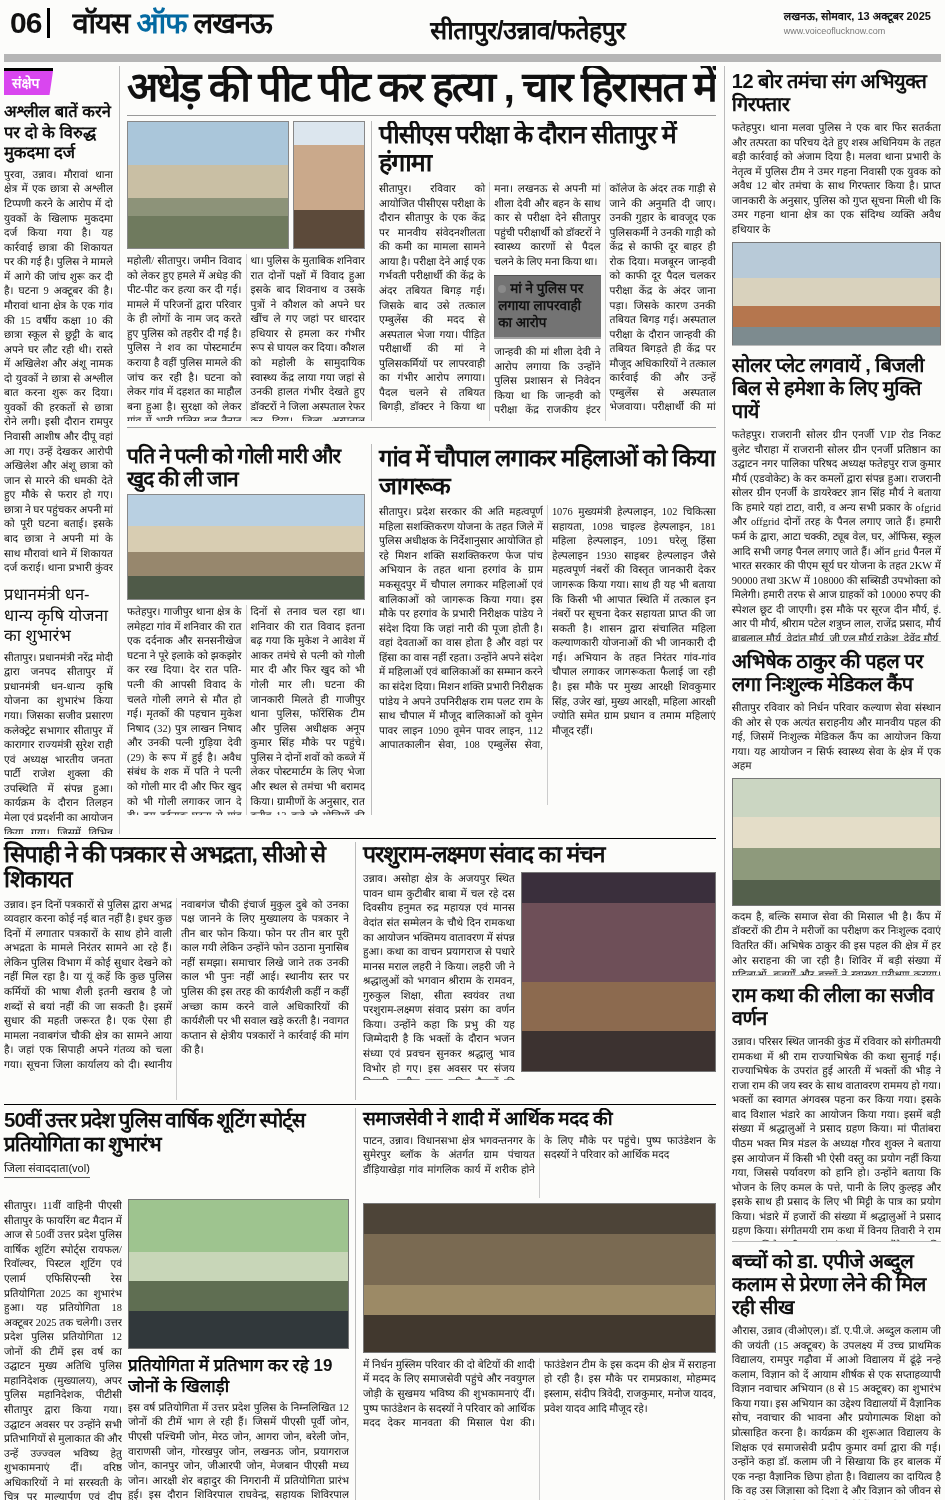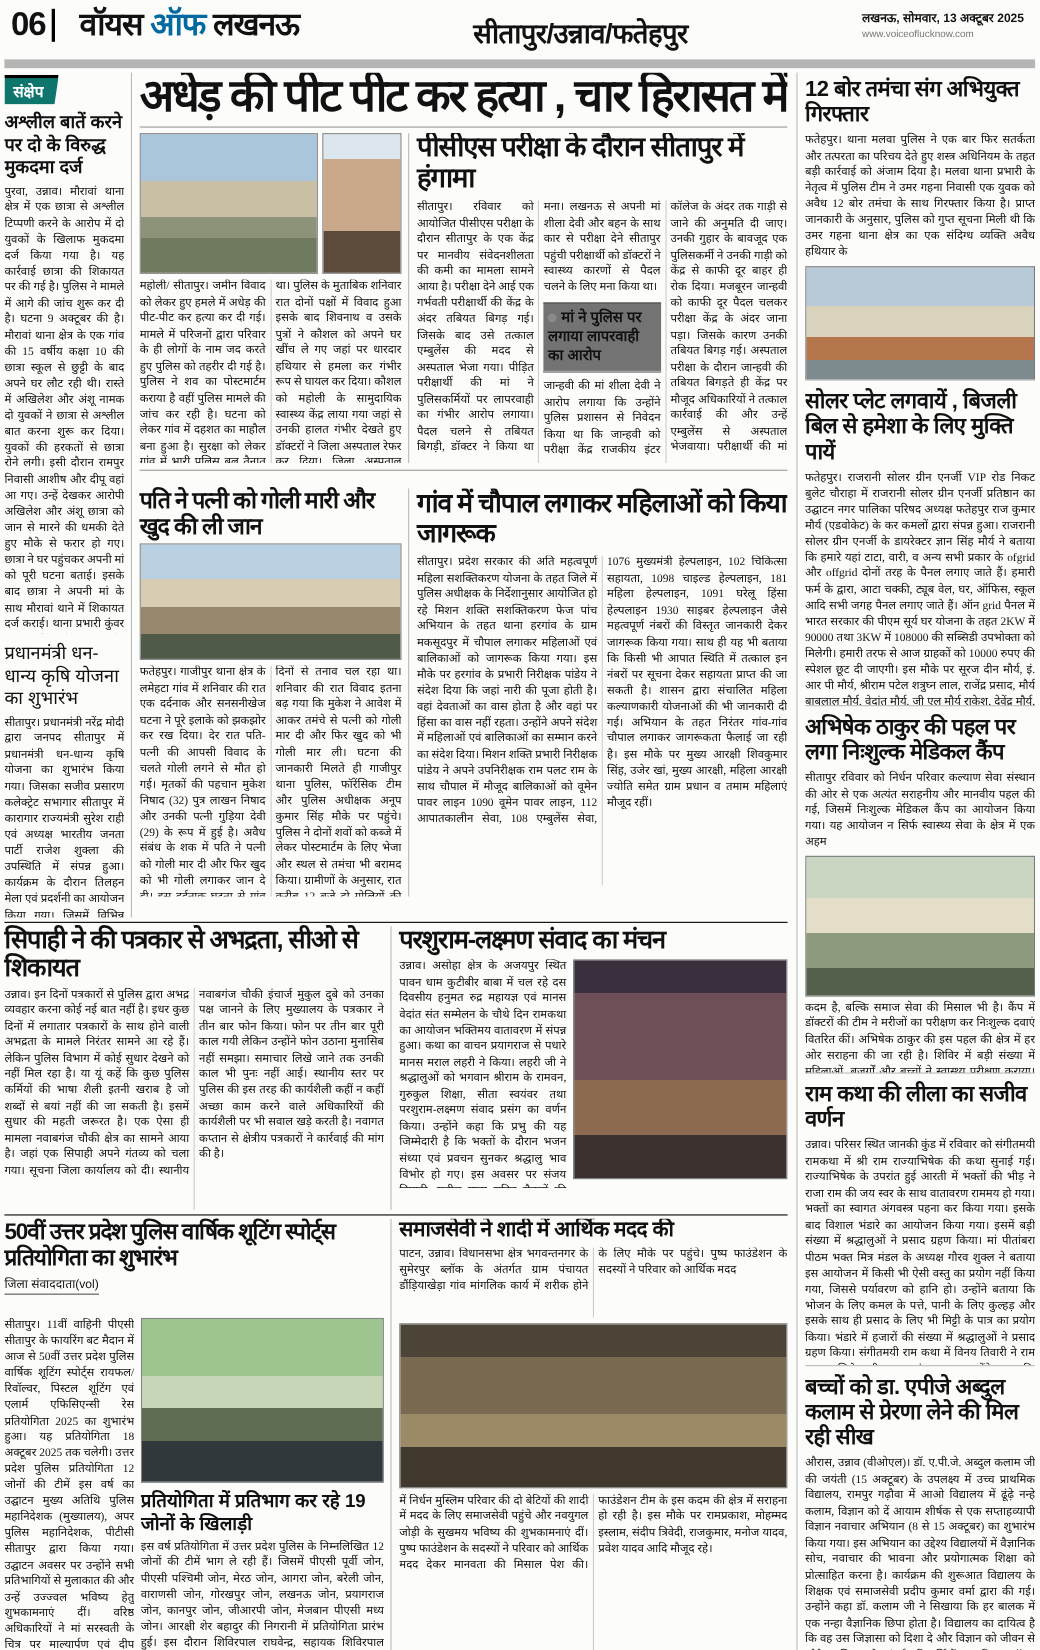--- a/index.html
+++ b/index.html
@@ -21,21 +21,21 @@
   .site{font-size:9px;color:#777;margin-top:3px}
   .grayrule{height:8px;background:#b5b5b5;margin:2px 4px 4px 4px}
   
   .page{display:flex;gap:8px;padding:0 4px}
   .left-main{width:712px;display:flex;flex-direction:column}
   .rail{width:221px;border-left:1px solid #bbb;padding-left:7px;display:flex;flex-direction:column}
   .band1{display:flex;height:768px}
   .rail-left{width:116px;border-right:1px solid #bbb;padding-right:6px;overflow:hidden}
   .center{flex:1;padding-left:7px;overflow:hidden}
   
-  .sankshep{background:#0f766e;color:#fff;font-weight:bold;font-size:14px;display:inline-block;padding:2px 14px 3px 8px;clip-path:polygon(0 0,100% 0,92% 100%,0 100%);border-top:3px solid #000;margin:2px 0 4px 0}
+  .sankshep{background:#d946ef;color:#fff;font-weight:bold;font-size:14px;display:inline-block;padding:2px 14px 3px 8px;clip-path:polygon(0 0,100% 0,92% 100%,0 100%);border-top:3px solid #000;margin:2px 0 4px 0}
   .brief-h{font-weight:bold;font-size:16.5px;line-height:1.25;margin:2px 0 5px 0}
   .pm-h{font-weight:normal;font-size:16.5px;line-height:1.25;margin:8px 0 5px 0}
   .body-txt{font-size:10.4px;line-height:1.4;text-align:justify;text-justify:inter-word}
   .body-txt::first-letter{padding-left:0}
   
   .lead-h{font-weight:bold;font-size:41px;letter-spacing:-2px;line-height:1.05;border-bottom:1px solid #999;padding-bottom:6px;margin-bottom:5px;white-space:nowrap;overflow:hidden}
   .rowA{display:flex;height:300px;margin-top:2px}
   .rowA-left{width:245px;padding-right:6px;border-right:1px solid #bbb;display:flex;flex-direction:column}
   .rowA-right{flex:1;padding-left:7px;overflow:hidden}
   .photo-strip{display:flex;gap:4px;height:128px;margin-bottom:5px}

